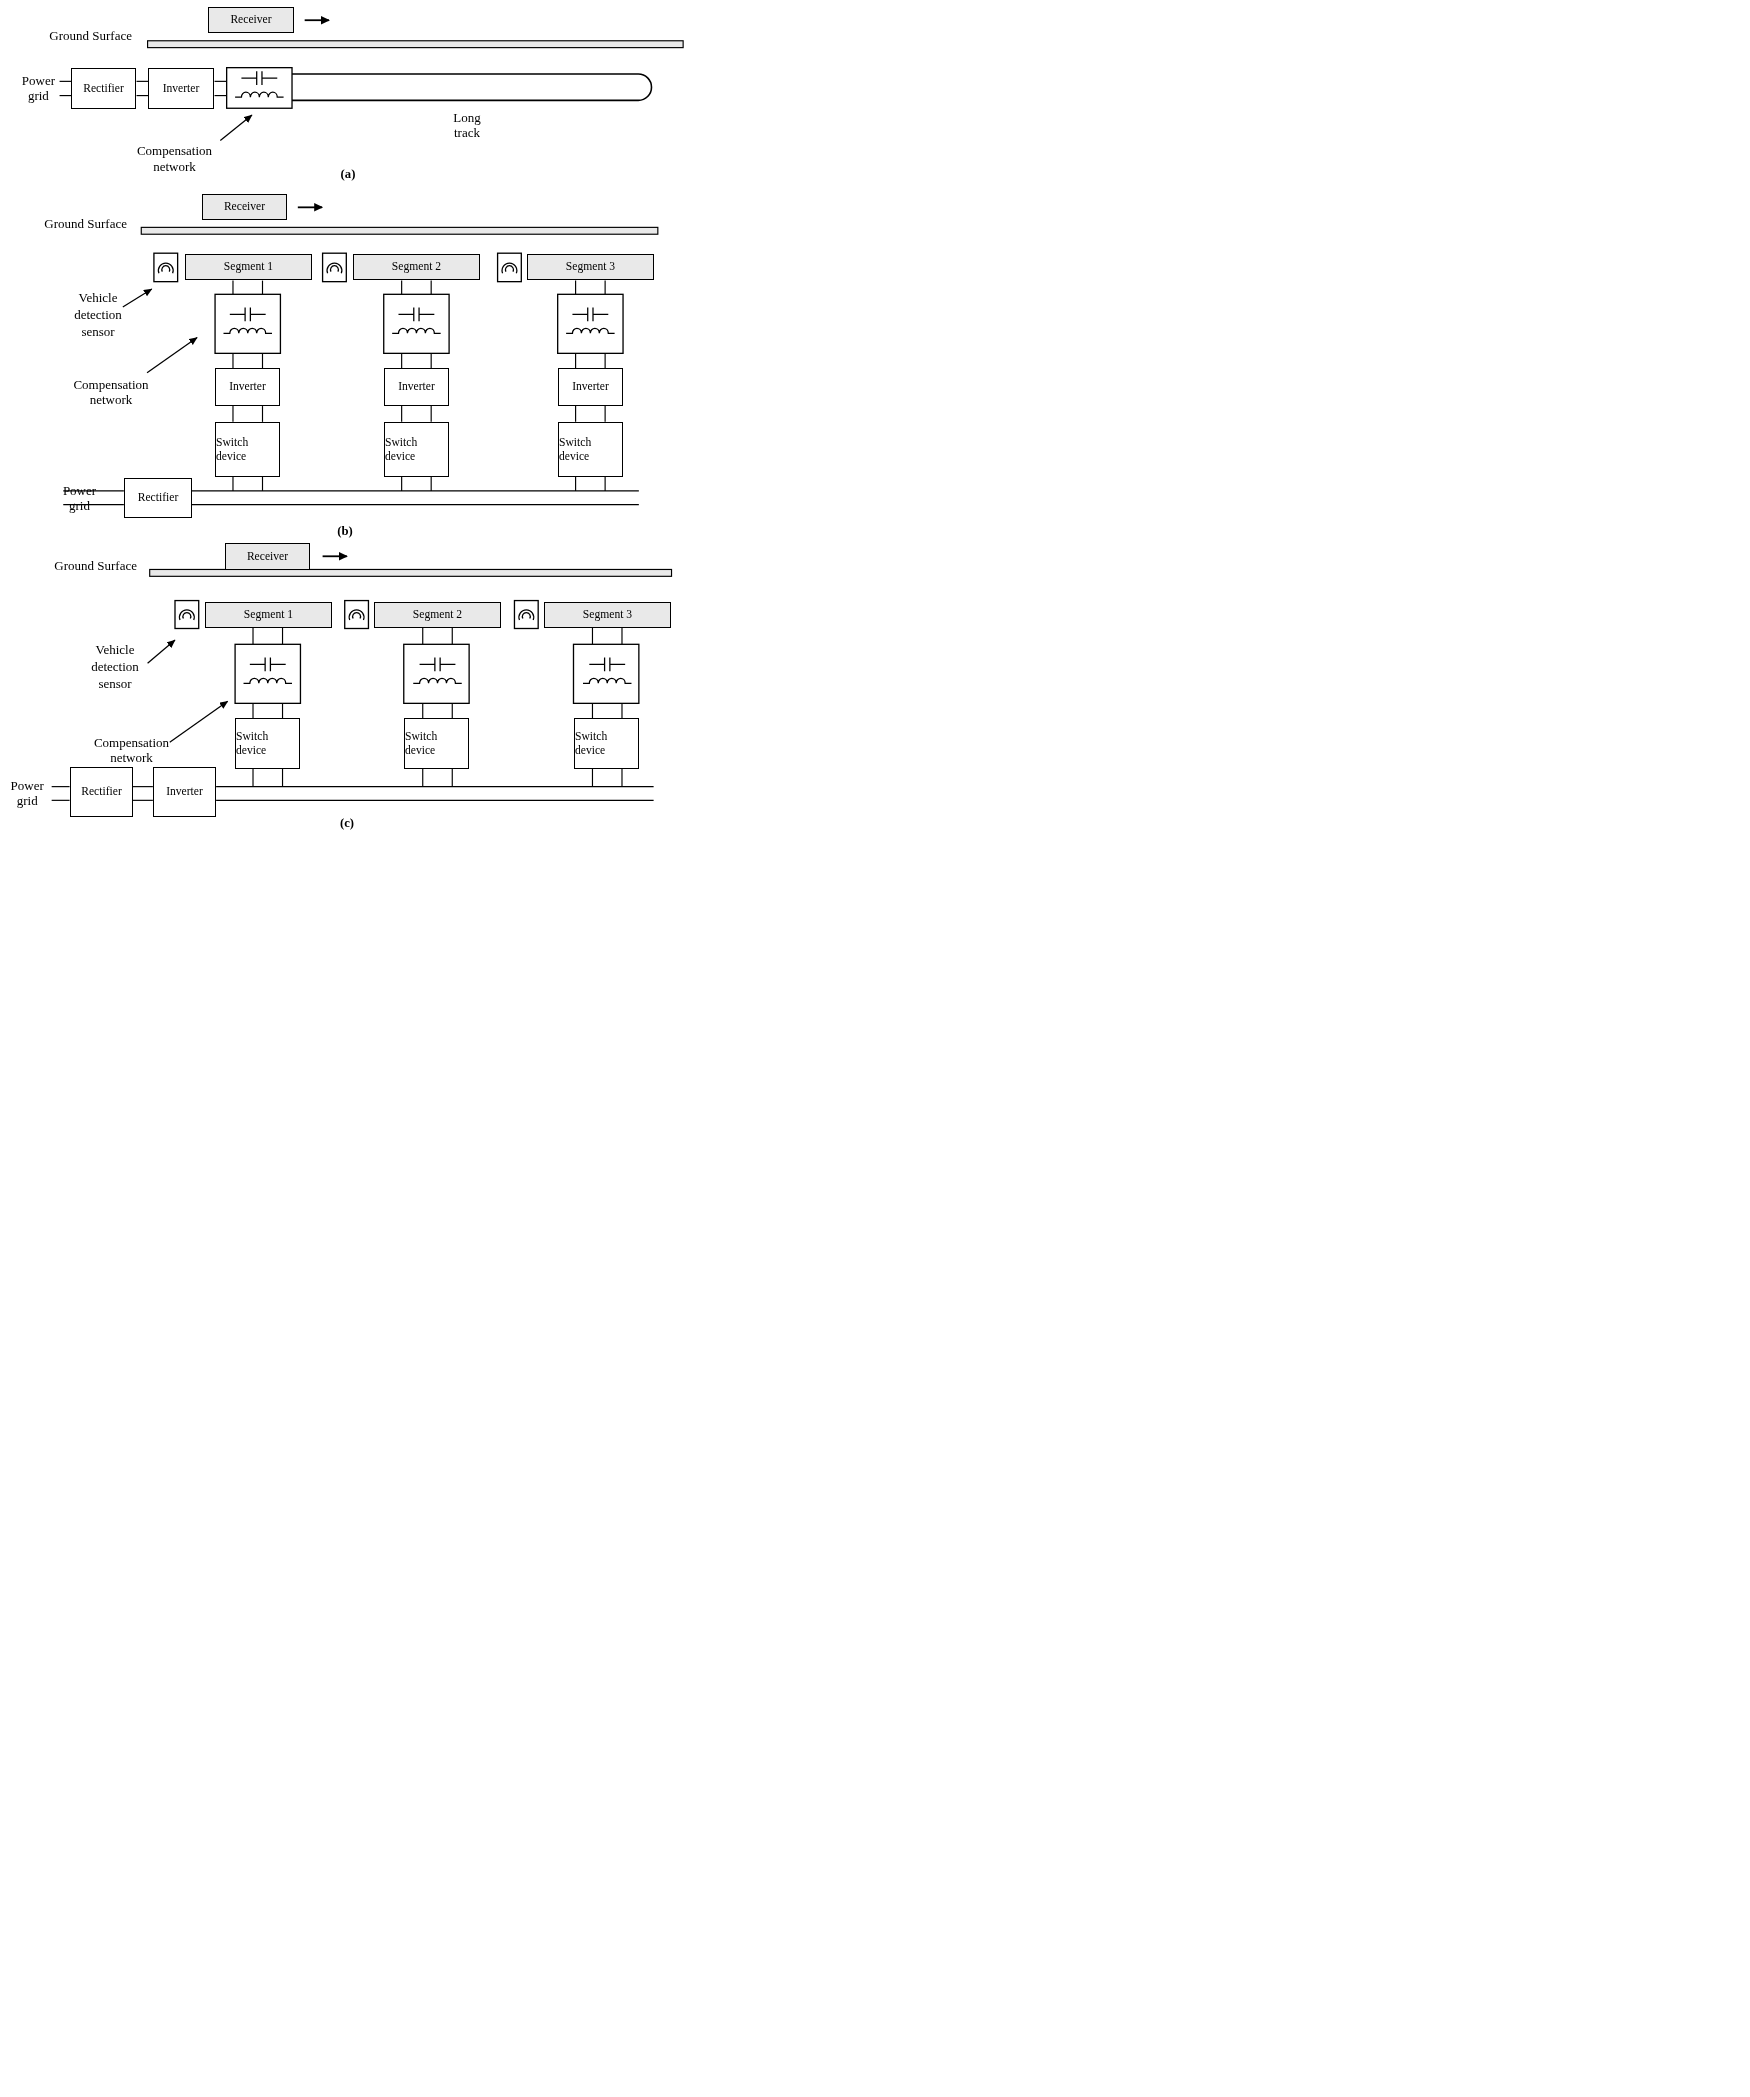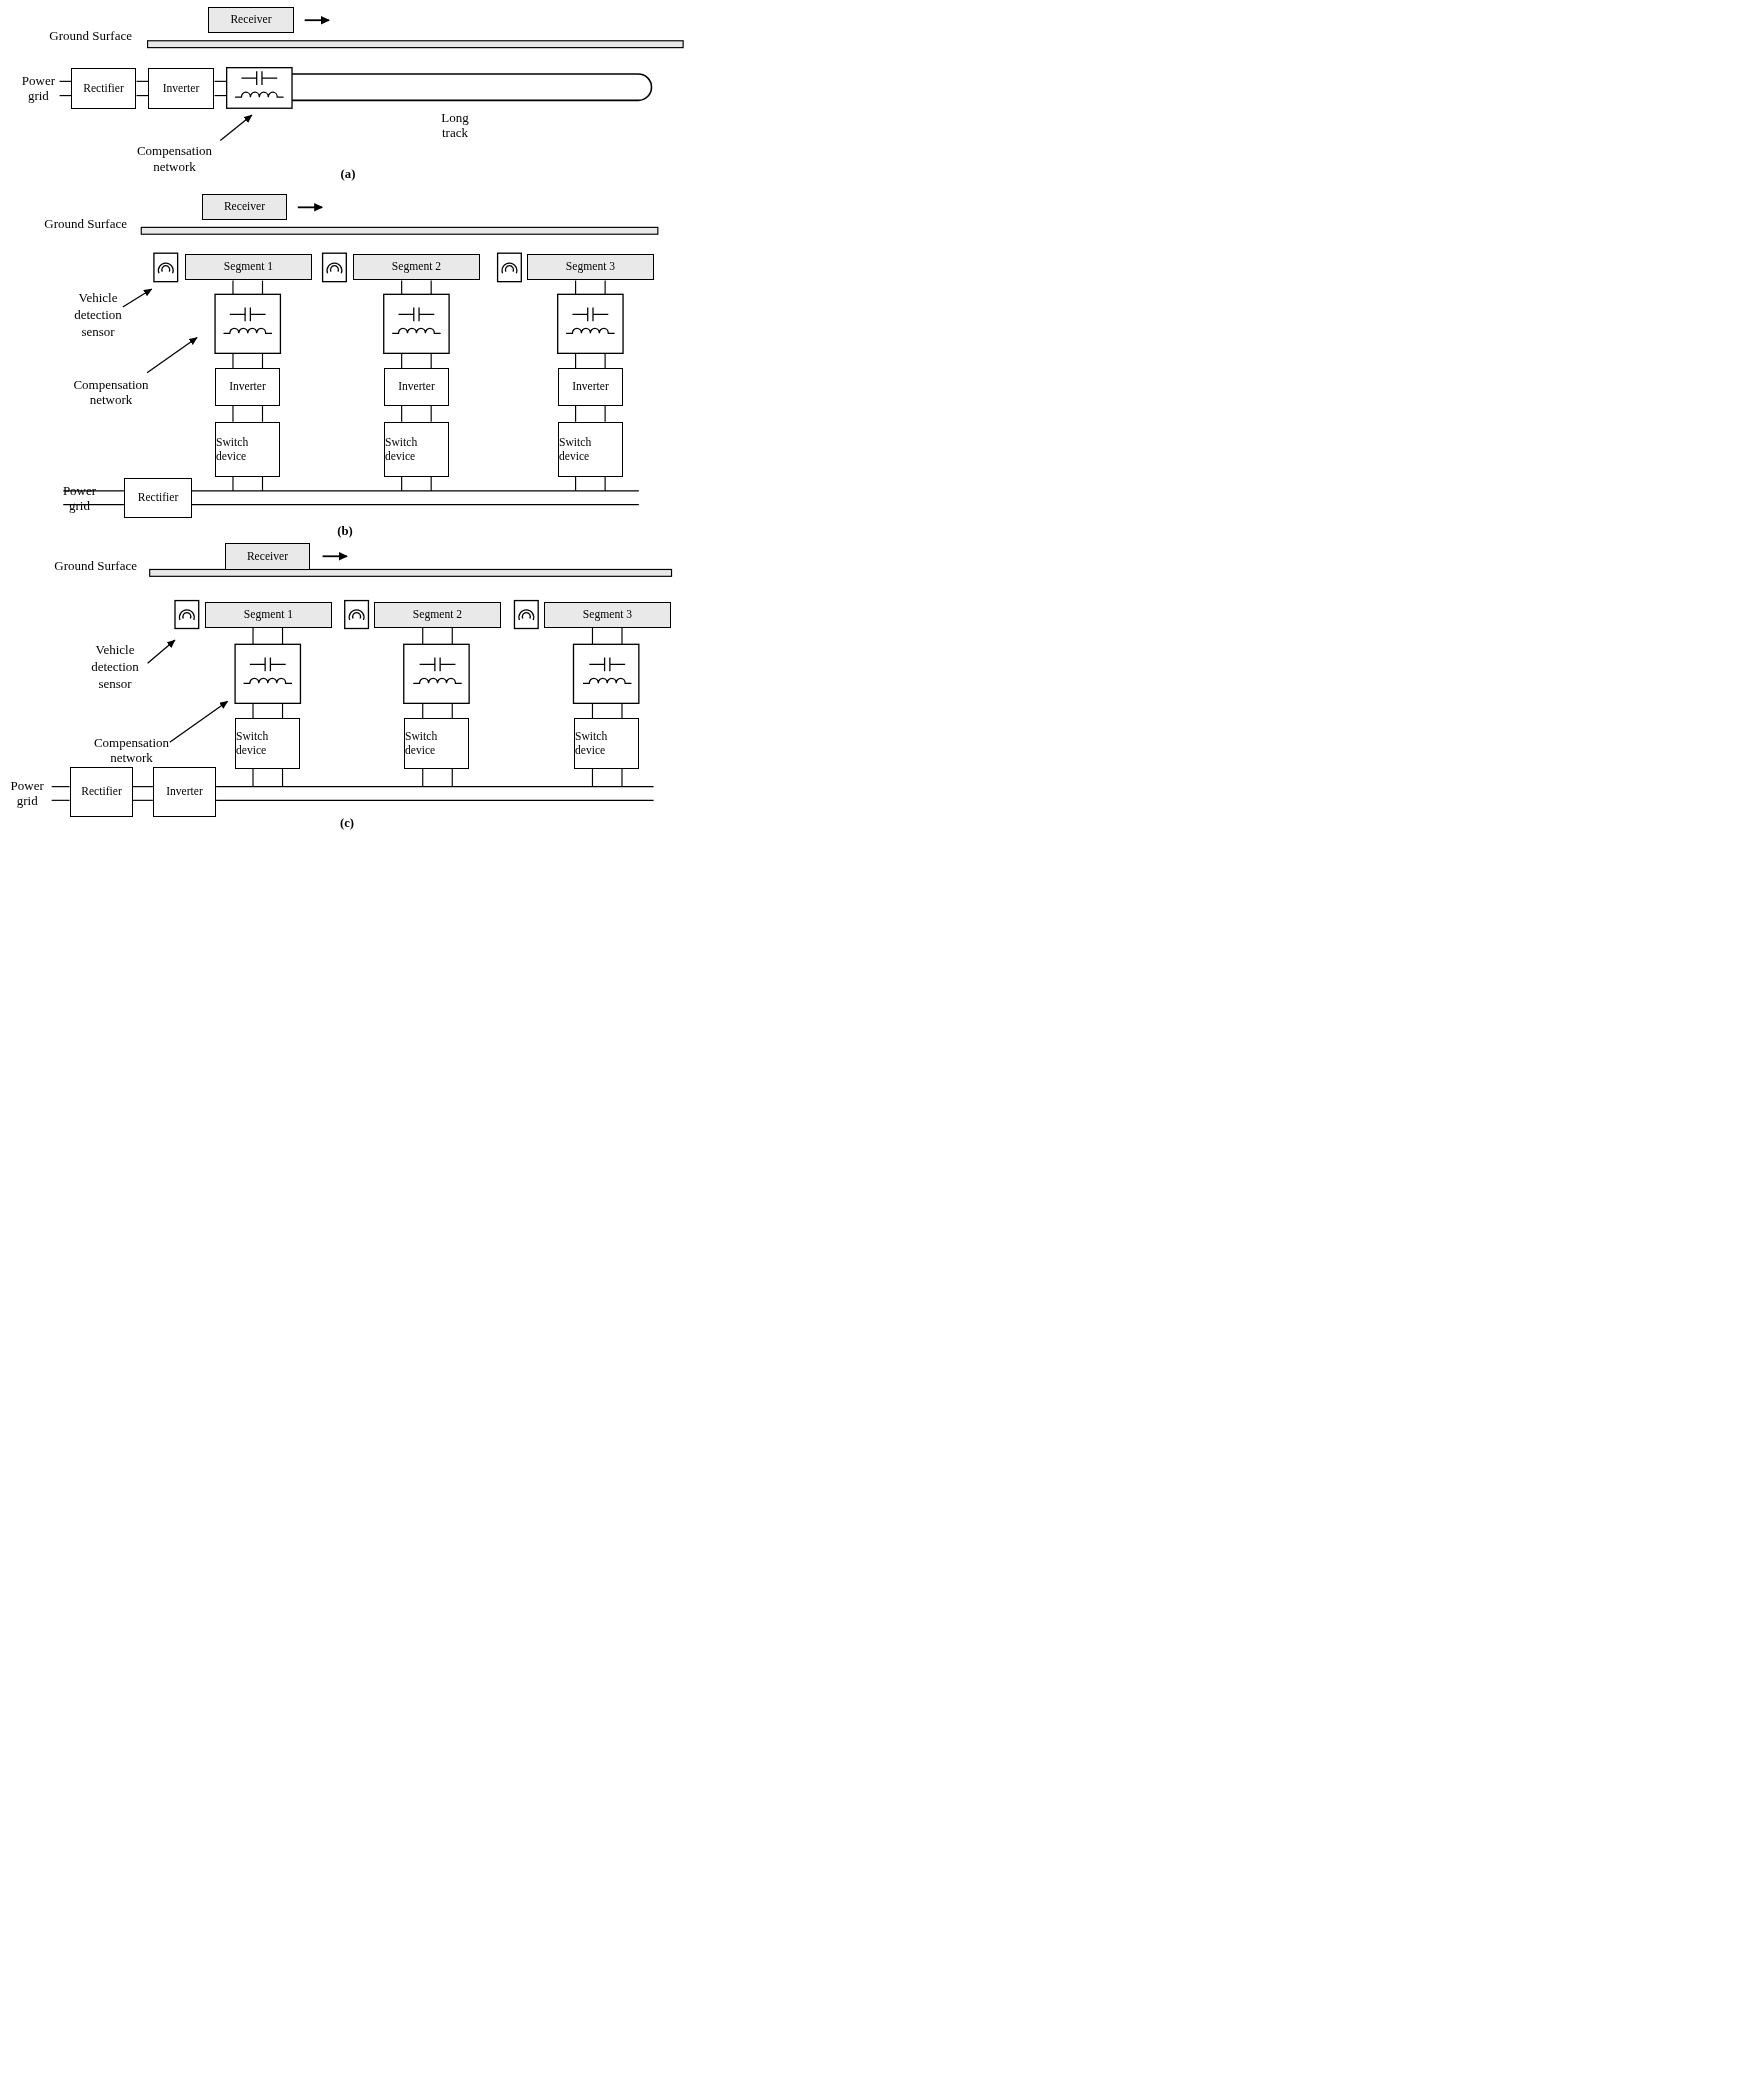--- a/index.html
+++ b/index.html
@@ -178,21 +178,21 @@
       <line class="ann" x1="280" y1="1258" x2="332" y2="1214" marker-end="url(#head)"></line>
       <line class="ann" x1="322" y1="1408" x2="432" y2="1330" marker-end="url(#head)"></line>
     </g>
   </svg>
 
   <div class="box gray" style="left:208px;top:6.9px;width:86px;height:26px">Receiver</div>
   <div class="lbl right" style="left:21px;top:28.5px;width:111px">Ground Surface</div>
   <div class="lbl" style="left:17.4px;top:74px;width:42px">Power grid</div>
   <div class="box" style="left:71px;top:68px;width:65px;height:41px">Rectifier</div>
   <div class="box" style="left:148px;top:68px;width:66px;height:41px">Inverter</div>
-  <div class="lbl" style="left:430px;top:111px;width:50px">Long track</div>
+  <div class="lbl" style="left:442px;top:111px;width:50px">Long track</div>
   <div class="lbl lh30" style="left:127px;top:143px;width:95px">Compensation network</div>
   <div class="letter" style="left:327px;top:168px;width:42px">(a)</div>
 
   <div class="box gray" style="left:202px;top:194px;width:85px;height:26px">Receiver</div>
   <div class="lbl right" style="left:16px;top:217px;width:111px">Ground Surface</div>
   <div class="box gray" style="left:185px;top:254px;width:127px;height:26px">Segment 1</div>
   <div class="box gray" style="left:353px;top:254px;width:127px;height:26px">Segment 2</div>
   <div class="box gray" style="left:527px;top:254px;width:127px;height:26px">Segment 3</div>
   <div class="lbl lh32" style="left:61px;top:289px;width:74px">Vehicle detection sensor</div>
   <div class="lbl lh29" style="left:66px;top:377px;width:90px">Compensation network</div>

